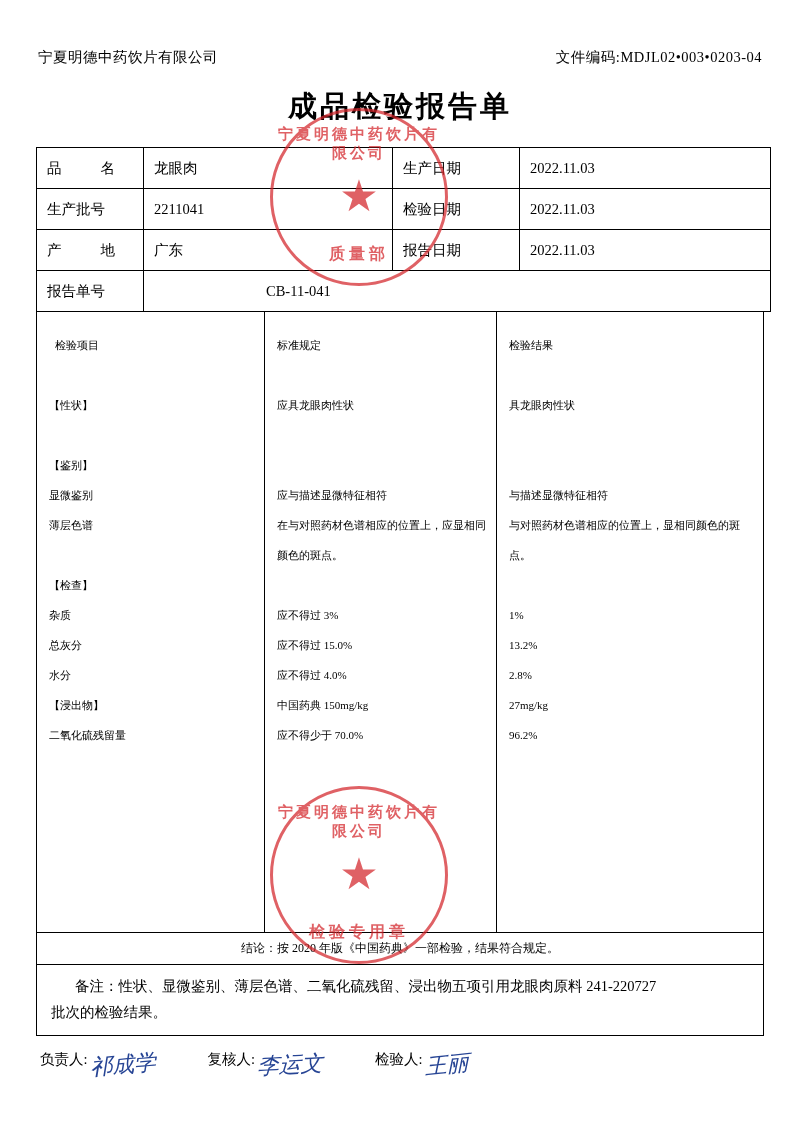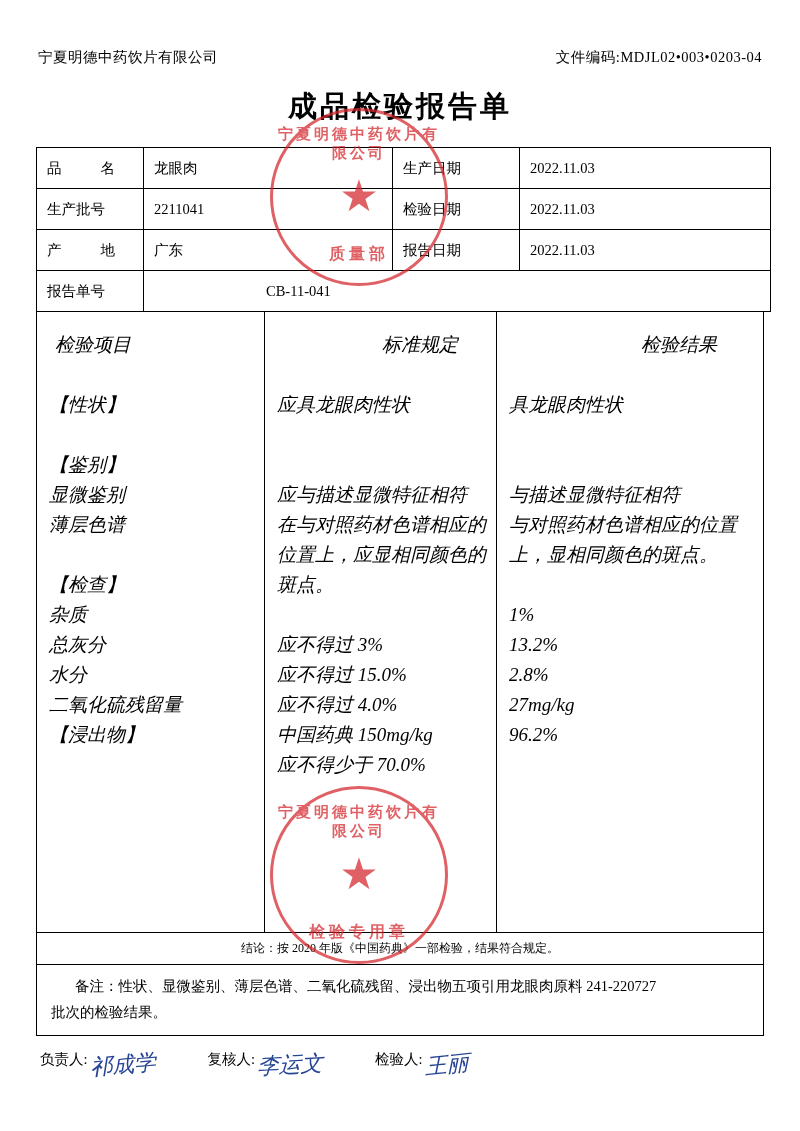--- a/index.html
+++ b/index.html
@@ -63,37 +63,36 @@
   .lbl-spread {
     display: inline-block;
     width: 68px;
     text-align: justify;
     text-align-last: justify;
   }
   .val { }
   .col-a { width: 228px; }
   .col-b { width: 106px; }
   .col-c { width: 230px; }
-  .center { text-align: right; }
+  .center { text-align: left; }
 
   
   .body-wrap {
     border-left: 1px solid #000;
     border-right: 1px solid #000;
     border-bottom: 1px solid #000;
     display: flex;
     min-height: 620px;
     position: relative;
   }
   .bcol {
     box-sizing: border-box;
     padding: 18px 10px 10px 12px;
-    font-size: 19px;
+    font-size: 11px;
     line-height: 30px;
-    font-style: italic;
   }
   .bcol.c1 { width: 228px; border-right: 1px solid #000; }
   .bcol.c2 { width: 232px; border-right: 1px solid #000; }
   .bcol.c3 { flex: 1; }
   .ln { white-space: nowrap; }
   .ln.blank { visibility: hidden; }
   .wrap2 { white-space: normal; line-height: 30px; }
 
   
   .concl {
@@ -243,22 +242,22 @@
       <div class="ln">【性状】</div>
       <div class="ln blank">&nbsp;</div>
       <div class="ln">【鉴别】</div>
       <div class="ln">显微鉴别</div>
       <div class="ln">薄层色谱</div>
       <div class="ln blank">&nbsp;</div>
       <div class="ln">【检查】</div>
       <div class="ln">杂质</div>
       <div class="ln">总灰分</div>
       <div class="ln">水分</div>
+      <div class="ln">【浸出物】</div>
       <div class="ln">二氧化硫残留量</div>
-      <div class="ln">【浸出物】</div>
     </div>
 
     <div class="bcol c2">
       <div class="ln center" style="padding-right:28px">标准规定</div>
       <div class="ln blank">&nbsp;</div>
       <div class="ln">应具龙眼肉性状</div>
       <div class="ln blank">&nbsp;</div>
       <div class="ln blank">&nbsp;</div>
       <div class="ln">应与描述显微特征相符</div>
       <div class="wrap2">在与对照药材色谱相应的位置上，应显相同颜色的斑点。</div>

